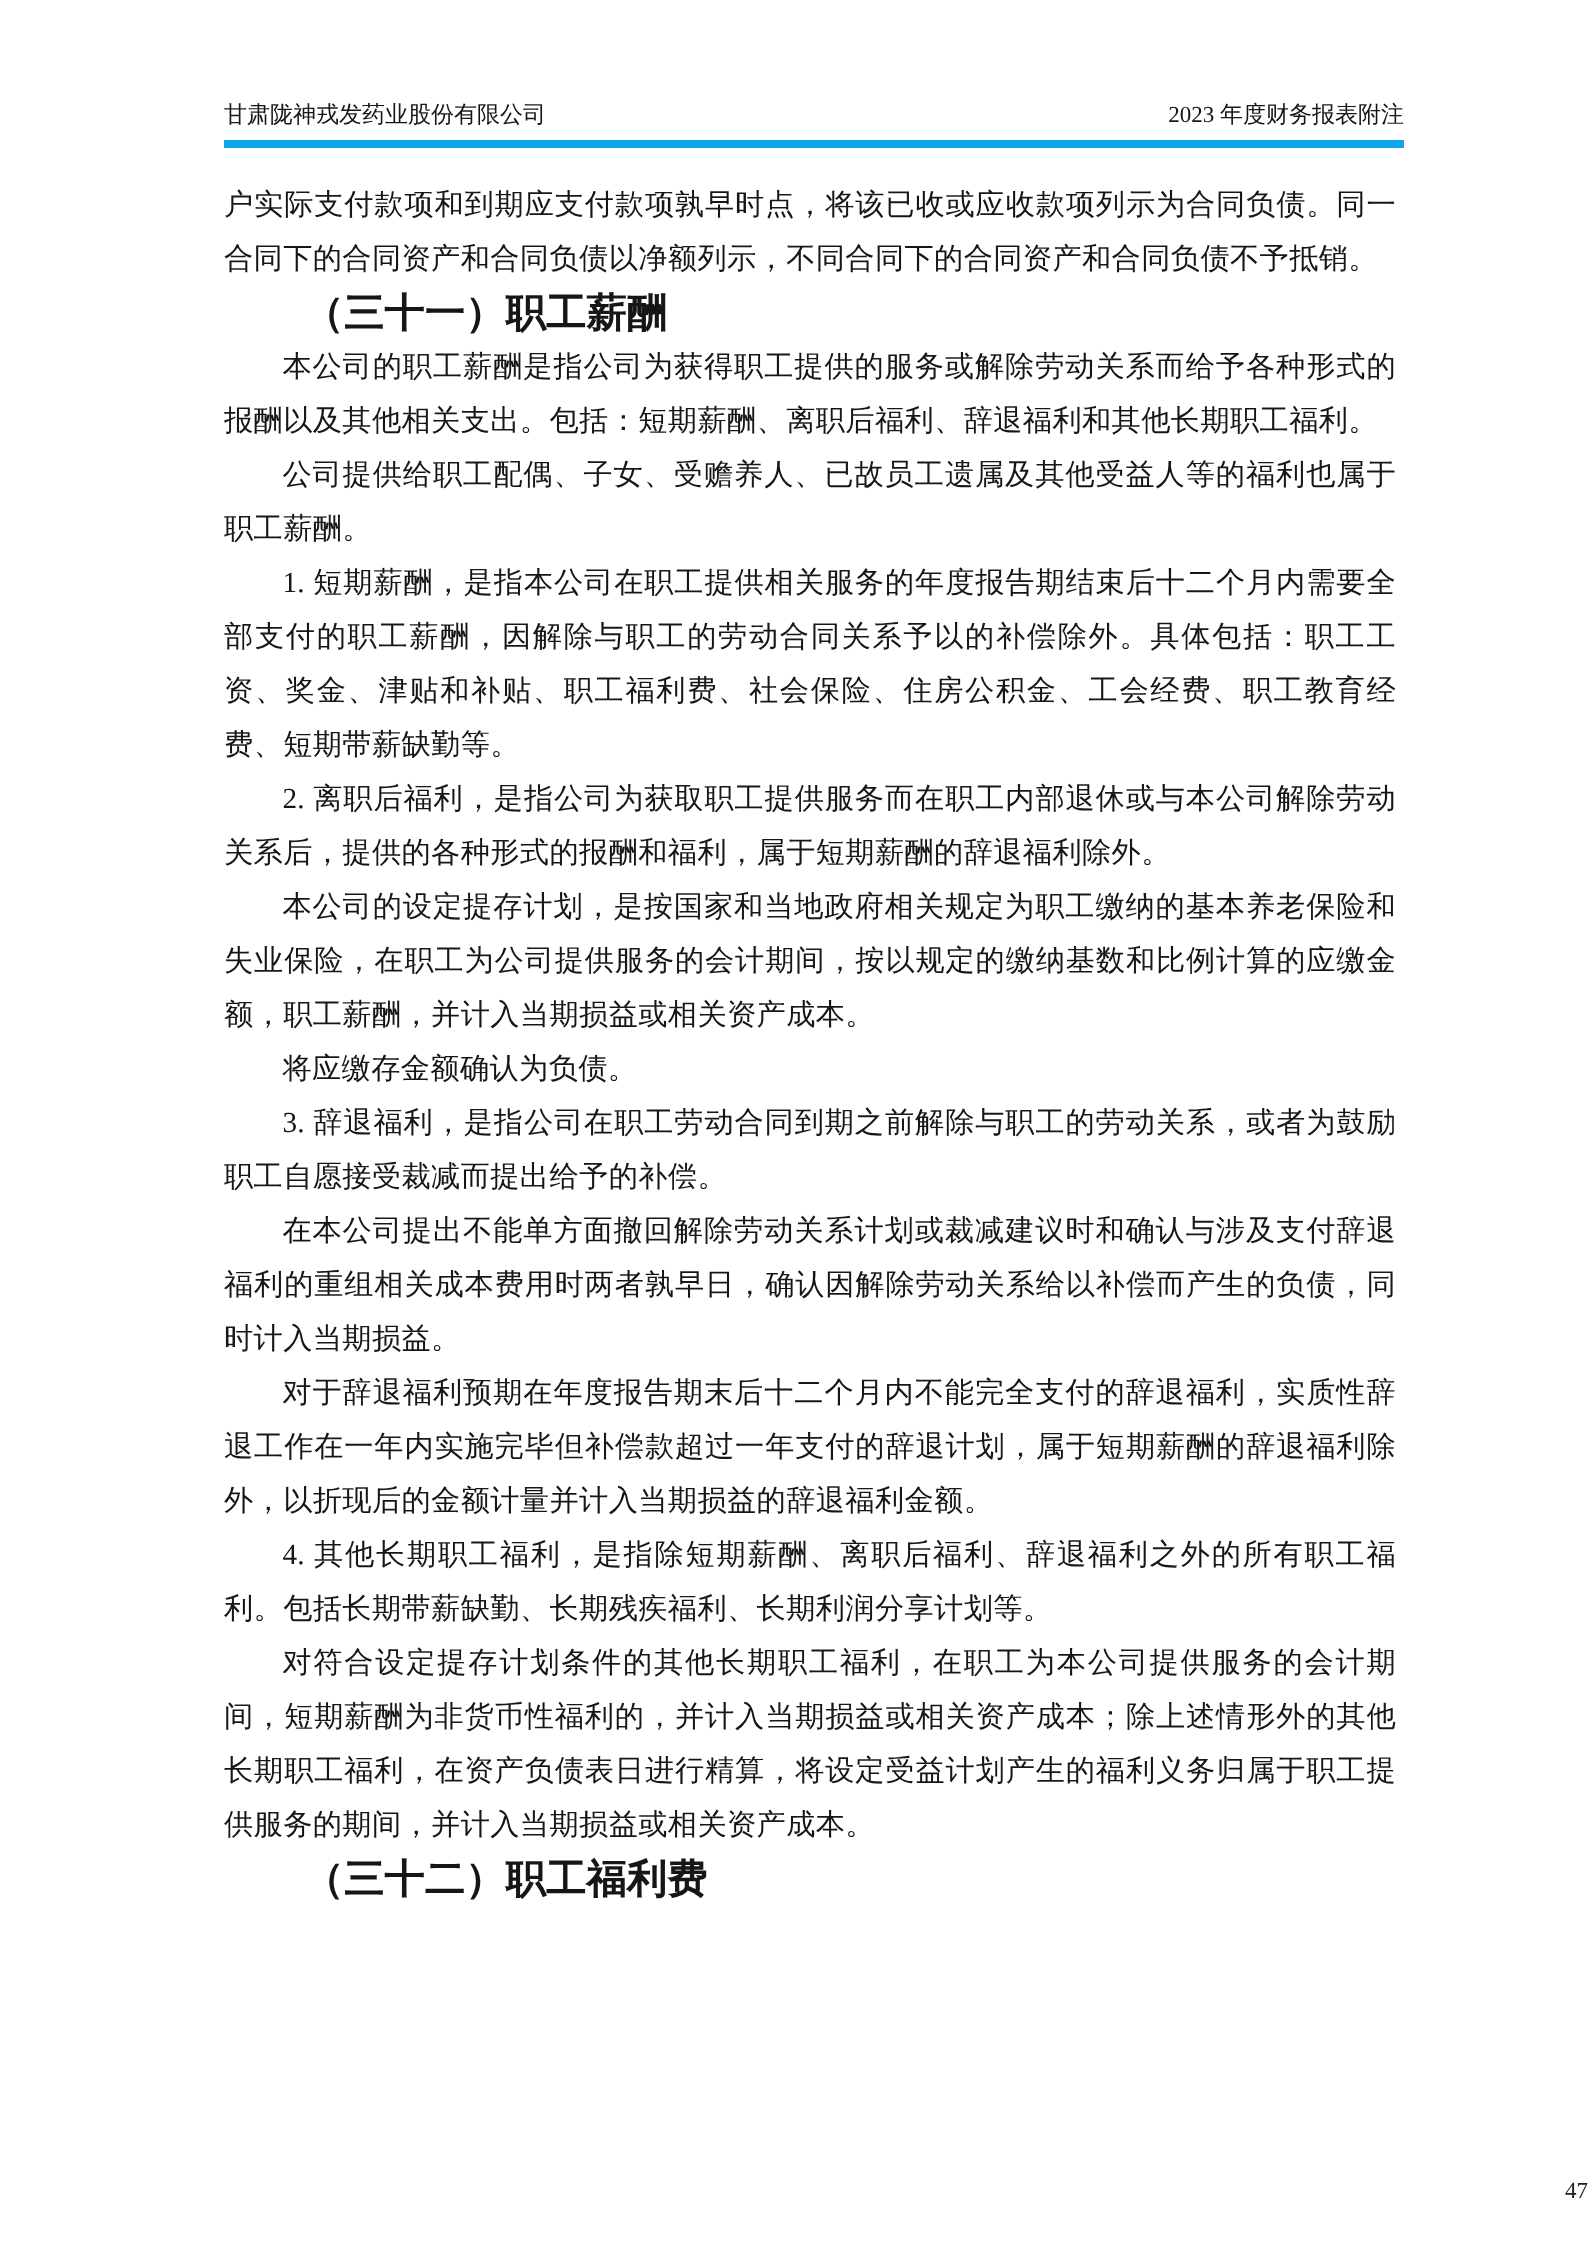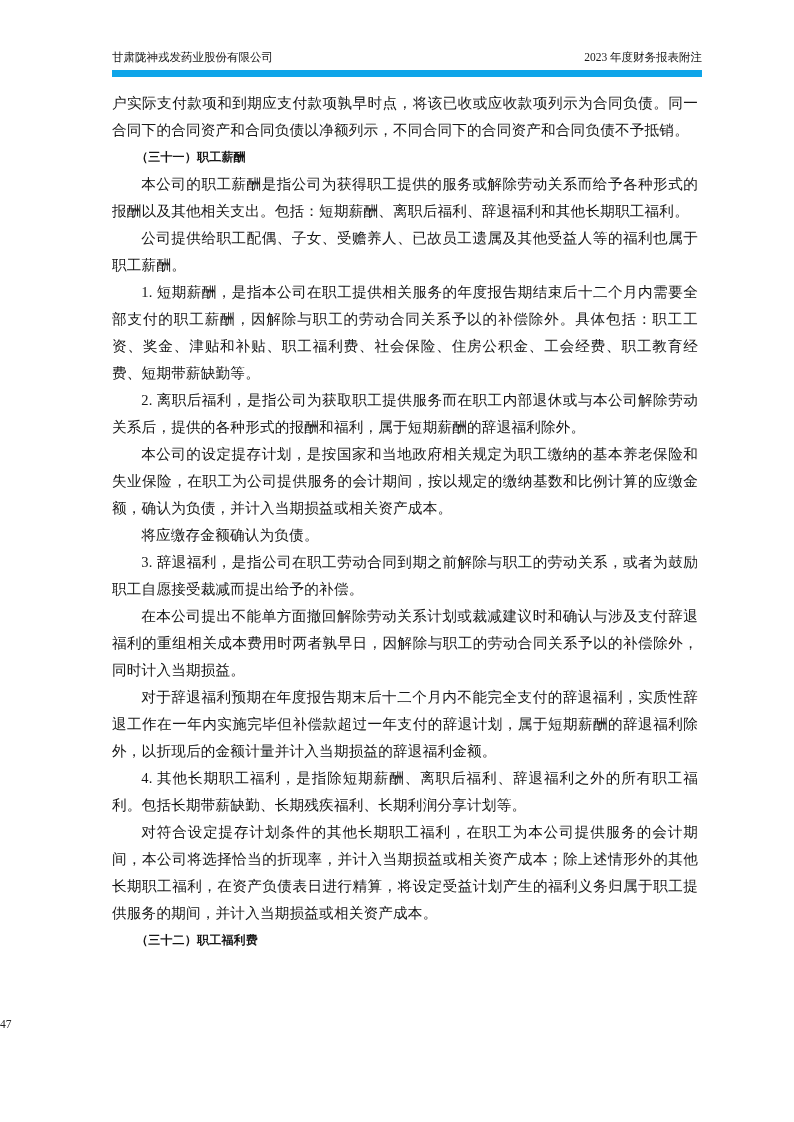--- a/index.html
+++ b/index.html
@@ -20,21 +20,21 @@
   .header {
     position: absolute;
     top: 50px;
     left: 112px;
     width: 590px;
     display: flex;
     justify-content: space-between;
     align-items: baseline;
     font-size: 11.5px;
     padding-bottom: 5px;
-    border-bottom: 7px solid #0ea5e9;
+    border-bottom: 4px solid #0ea5e9;
     white-space: nowrap;
   }
   .doc-body {
     position: absolute;
     top: 90px;
     left: 112px;
     width: 586px;
     font-size: 14.6px;
     line-height: 27px;
     text-align: justify;
@@ -44,28 +44,28 @@
     margin: 0;
     text-indent: 2em;
   }
   .para.no-indent {
     text-indent: 0;
   }
   .heading {
     margin: 0;
     text-indent: 2em;
     font-weight: 700;
-    font-size: 12px;
+    font-size: 20px;
   }
   .footer {
     position: absolute;
-    top: 1018px;
+    top: 1090px;
     left: 0;
     width: 100%;
-    text-align: left;
+    text-align: right;
     font-size: 11.5px;
     color: #222222;
   }
 </style>
 </head>
 <body>
 
 <div class="page">
 
   <div class="header">
@@ -73,27 +73,27 @@
     <span>2023 年度财务报表附注</span>
   </div>
 
   <div class="doc-body" id="doc-body">
       <p class="para no-indent">户实际支付款项和到期应支付款项孰早时点，将该已收或应收款项列示为合同负债。同一合同下的合同资产和合同负债以净额列示，不同合同下的合同资产和合同负债不予抵销。</p>
       <p class="heading">（三十一）职工薪酬</p>
       <p class="para">本公司的职工薪酬是指公司为获得职工提供的服务或解除劳动关系而给予各种形式的报酬以及其他相关支出。包括：短期薪酬、离职后福利、辞退福利和其他长期职工福利。</p>
       <p class="para">公司提供给职工配偶、子女、受赡养人、已故员工遗属及其他受益人等的福利也属于职工薪酬。</p>
       <p class="para">1. 短期薪酬，是指本公司在职工提供相关服务的年度报告期结束后十二个月内需要全部支付的职工薪酬，因解除与职工的劳动合同关系予以的补偿除外。具体包括：职工工资、奖金、津贴和补贴、职工福利费、社会保险、住房公积金、工会经费、职工教育经费、短期带薪缺勤等。</p>
       <p class="para">2. 离职后福利，是指公司为获取职工提供服务而在职工内部退休或与本公司解除劳动关系后，提供的各种形式的报酬和福利，属于短期薪酬的辞退福利除外。</p>
-      <p class="para">本公司的设定提存计划，是按国家和当地政府相关规定为职工缴纳的基本养老保险和失业保险，在职工为公司提供服务的会计期间，按以规定的缴纳基数和比例计算的应缴金额，确认为负债，并计入当期损益或相关资产成本。</p>
+      <p class="para">本公司的设定提存计划，是按国家和当地政府相关规定为职工缴纳的基本养老保险和失业保险，在职工为公司提供服务的会计期间，按以规定的缴纳基数和比例计算的应缴金额，职工薪酬，并计入当期损益或相关资产成本。</p>
       <p class="para">将应缴存金额确认为负债。</p>
       <p class="para">3. 辞退福利，是指公司在职工劳动合同到期之前解除与职工的劳动关系，或者为鼓励职工自愿接受裁减而提出给予的补偿。</p>
-      <p class="para">在本公司提出不能单方面撤回解除劳动关系计划或裁减建议时和确认与涉及支付辞退福利的重组相关成本费用时两者孰早日，因解除与职工的劳动合同关系予以的补偿除外，同时计入当期损益。</p>
+      <p class="para">在本公司提出不能单方面撤回解除劳动关系计划或裁减建议时和确认与涉及支付辞退福利的重组相关成本费用时两者孰早日，确认因解除劳动关系给以补偿而产生的负债，同时计入当期损益。</p>
       <p class="para">对于辞退福利预期在年度报告期末后十二个月内不能完全支付的辞退福利，实质性辞退工作在一年内实施完毕但补偿款超过一年支付的辞退计划，属于短期薪酬的辞退福利除外，以折现后的金额计量并计入当期损益的辞退福利金额。</p>
       <p class="para">4. 其他长期职工福利，是指除短期薪酬、离职后福利、辞退福利之外的所有职工福利。包括长期带薪缺勤、长期残疾福利、长期利润分享计划等。</p>
-      <p class="para">对符合设定提存计划条件的其他长期职工福利，在职工为本公司提供服务的会计期间，本公司将选择恰当的折现率，并计入当期损益或相关资产成本；除上述情形外的其他长期职工福利，在资产负债表日进行精算，将设定受益计划产生的福利义务归属于职工提供服务的期间，并计入当期损益或相关资产成本。</p>
+      <p class="para">对符合设定提存计划条件的其他长期职工福利，在职工为本公司提供服务的会计期间，短期薪酬为非货币性福利的，并计入当期损益或相关资产成本；除上述情形外的其他长期职工福利，在资产负债表日进行精算，将设定受益计划产生的福利义务归属于职工提供服务的期间，并计入当期损益或相关资产成本。</p>
       <p class="heading">（三十二）职工福利费</p>
     </div>
 
   <div class="footer">
     <span>47</span>
   </div>
 
 </div>
 
 </body></html>

